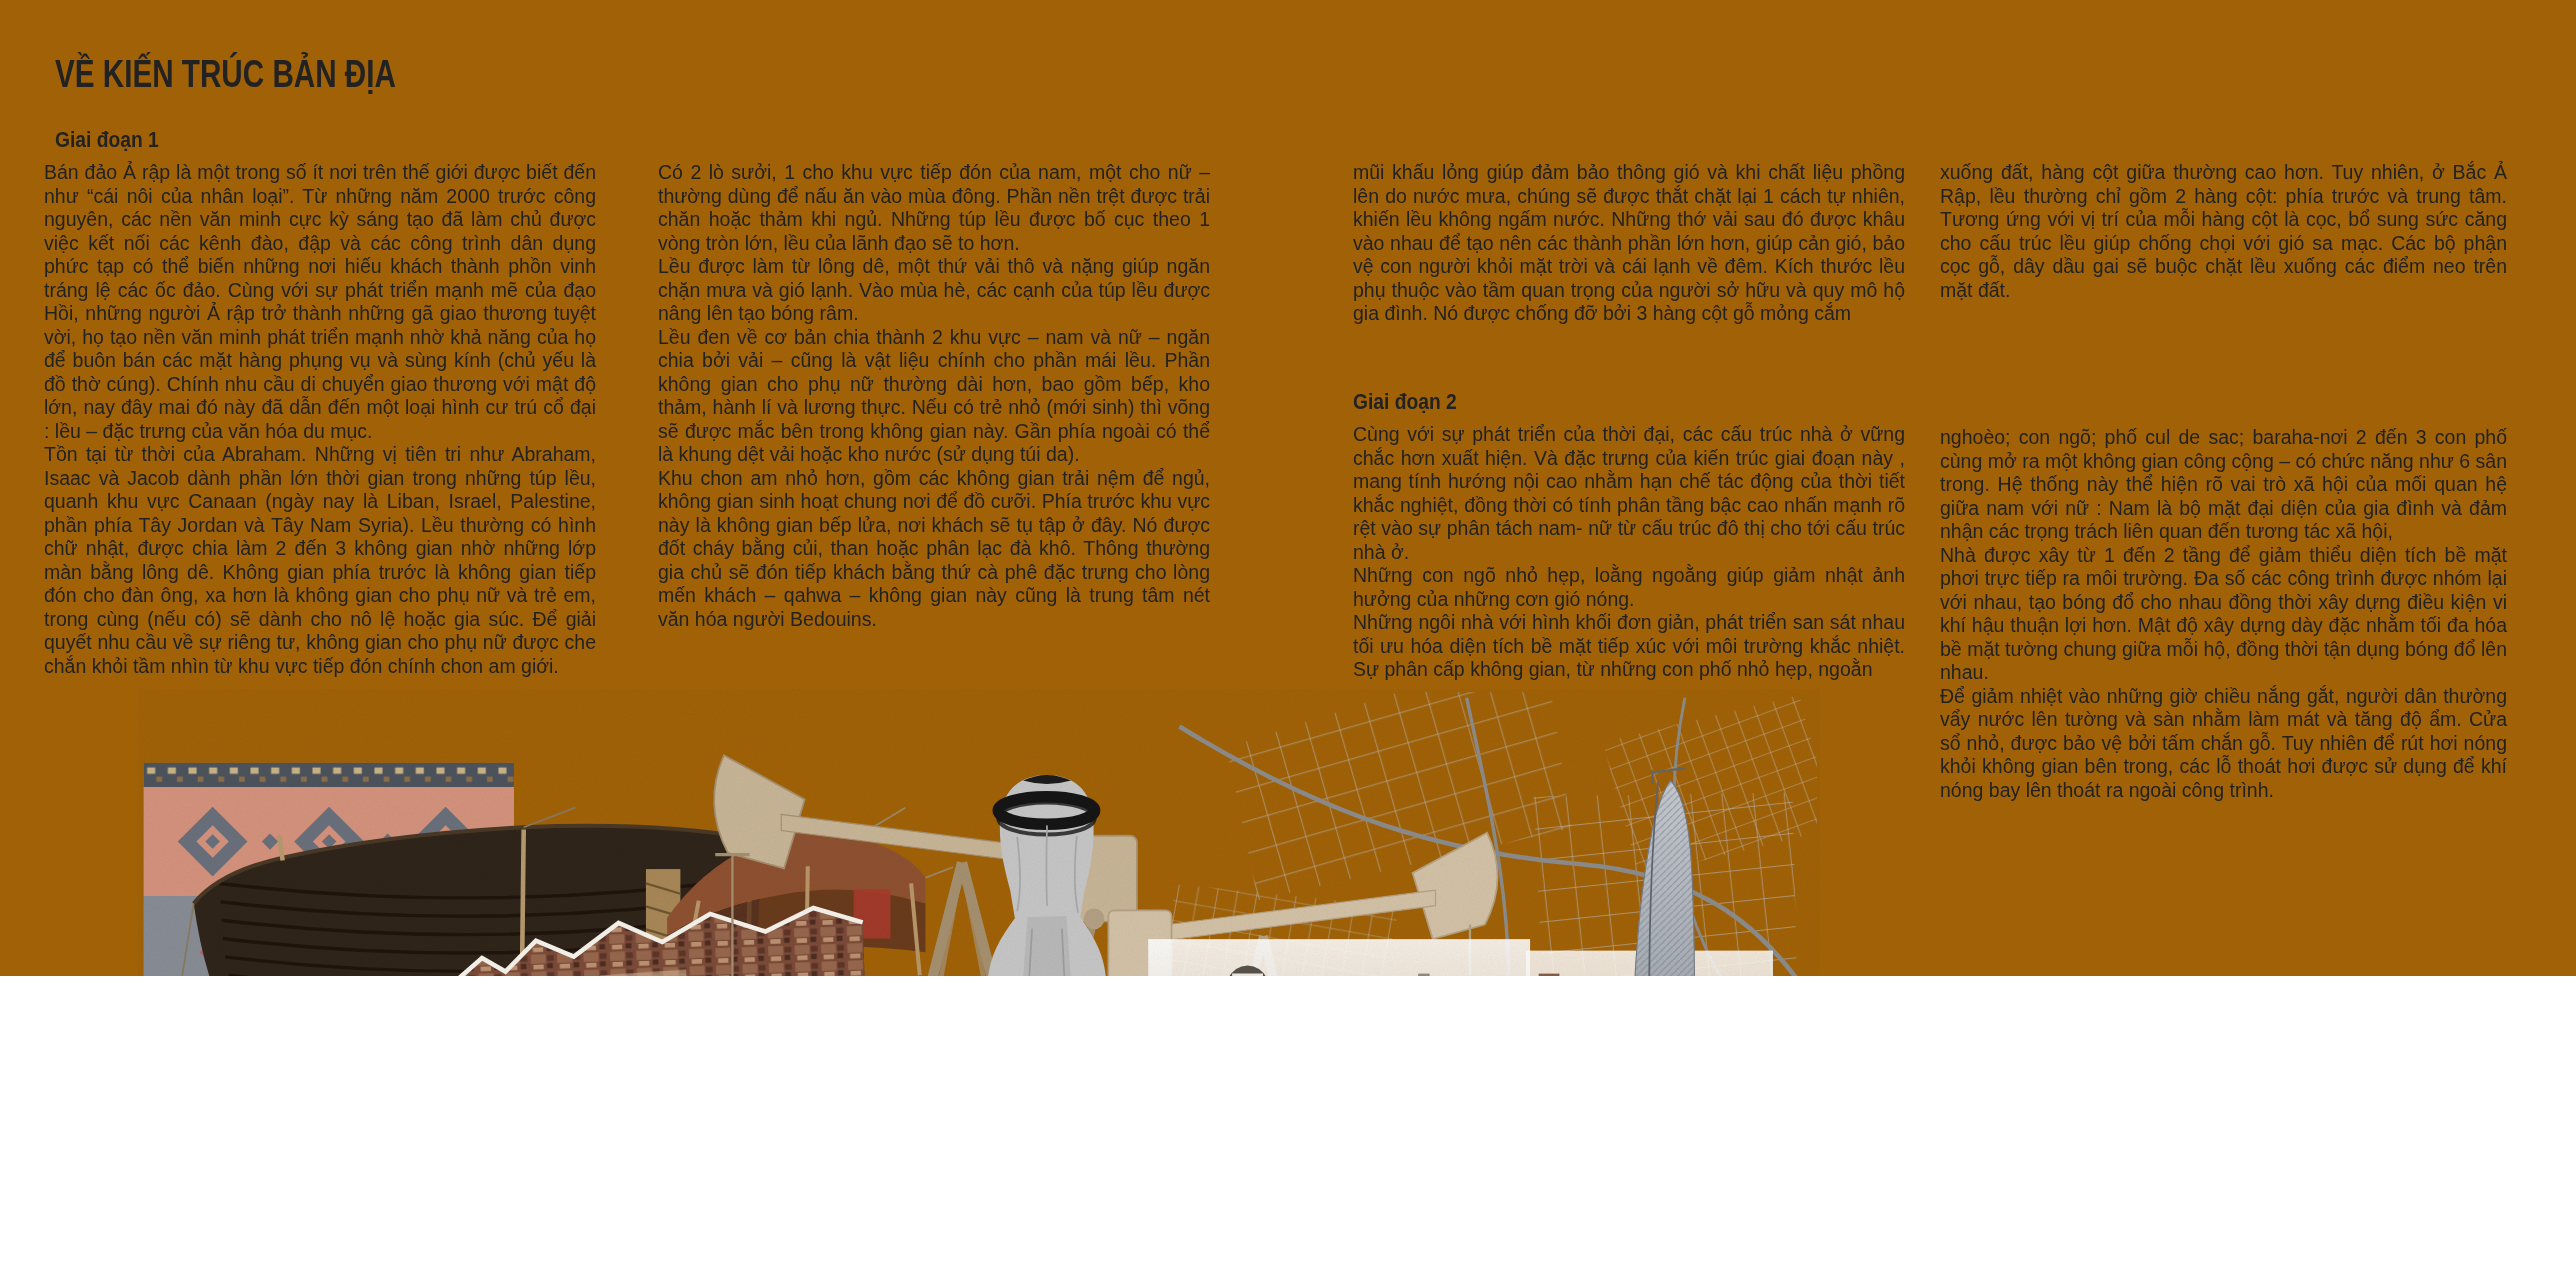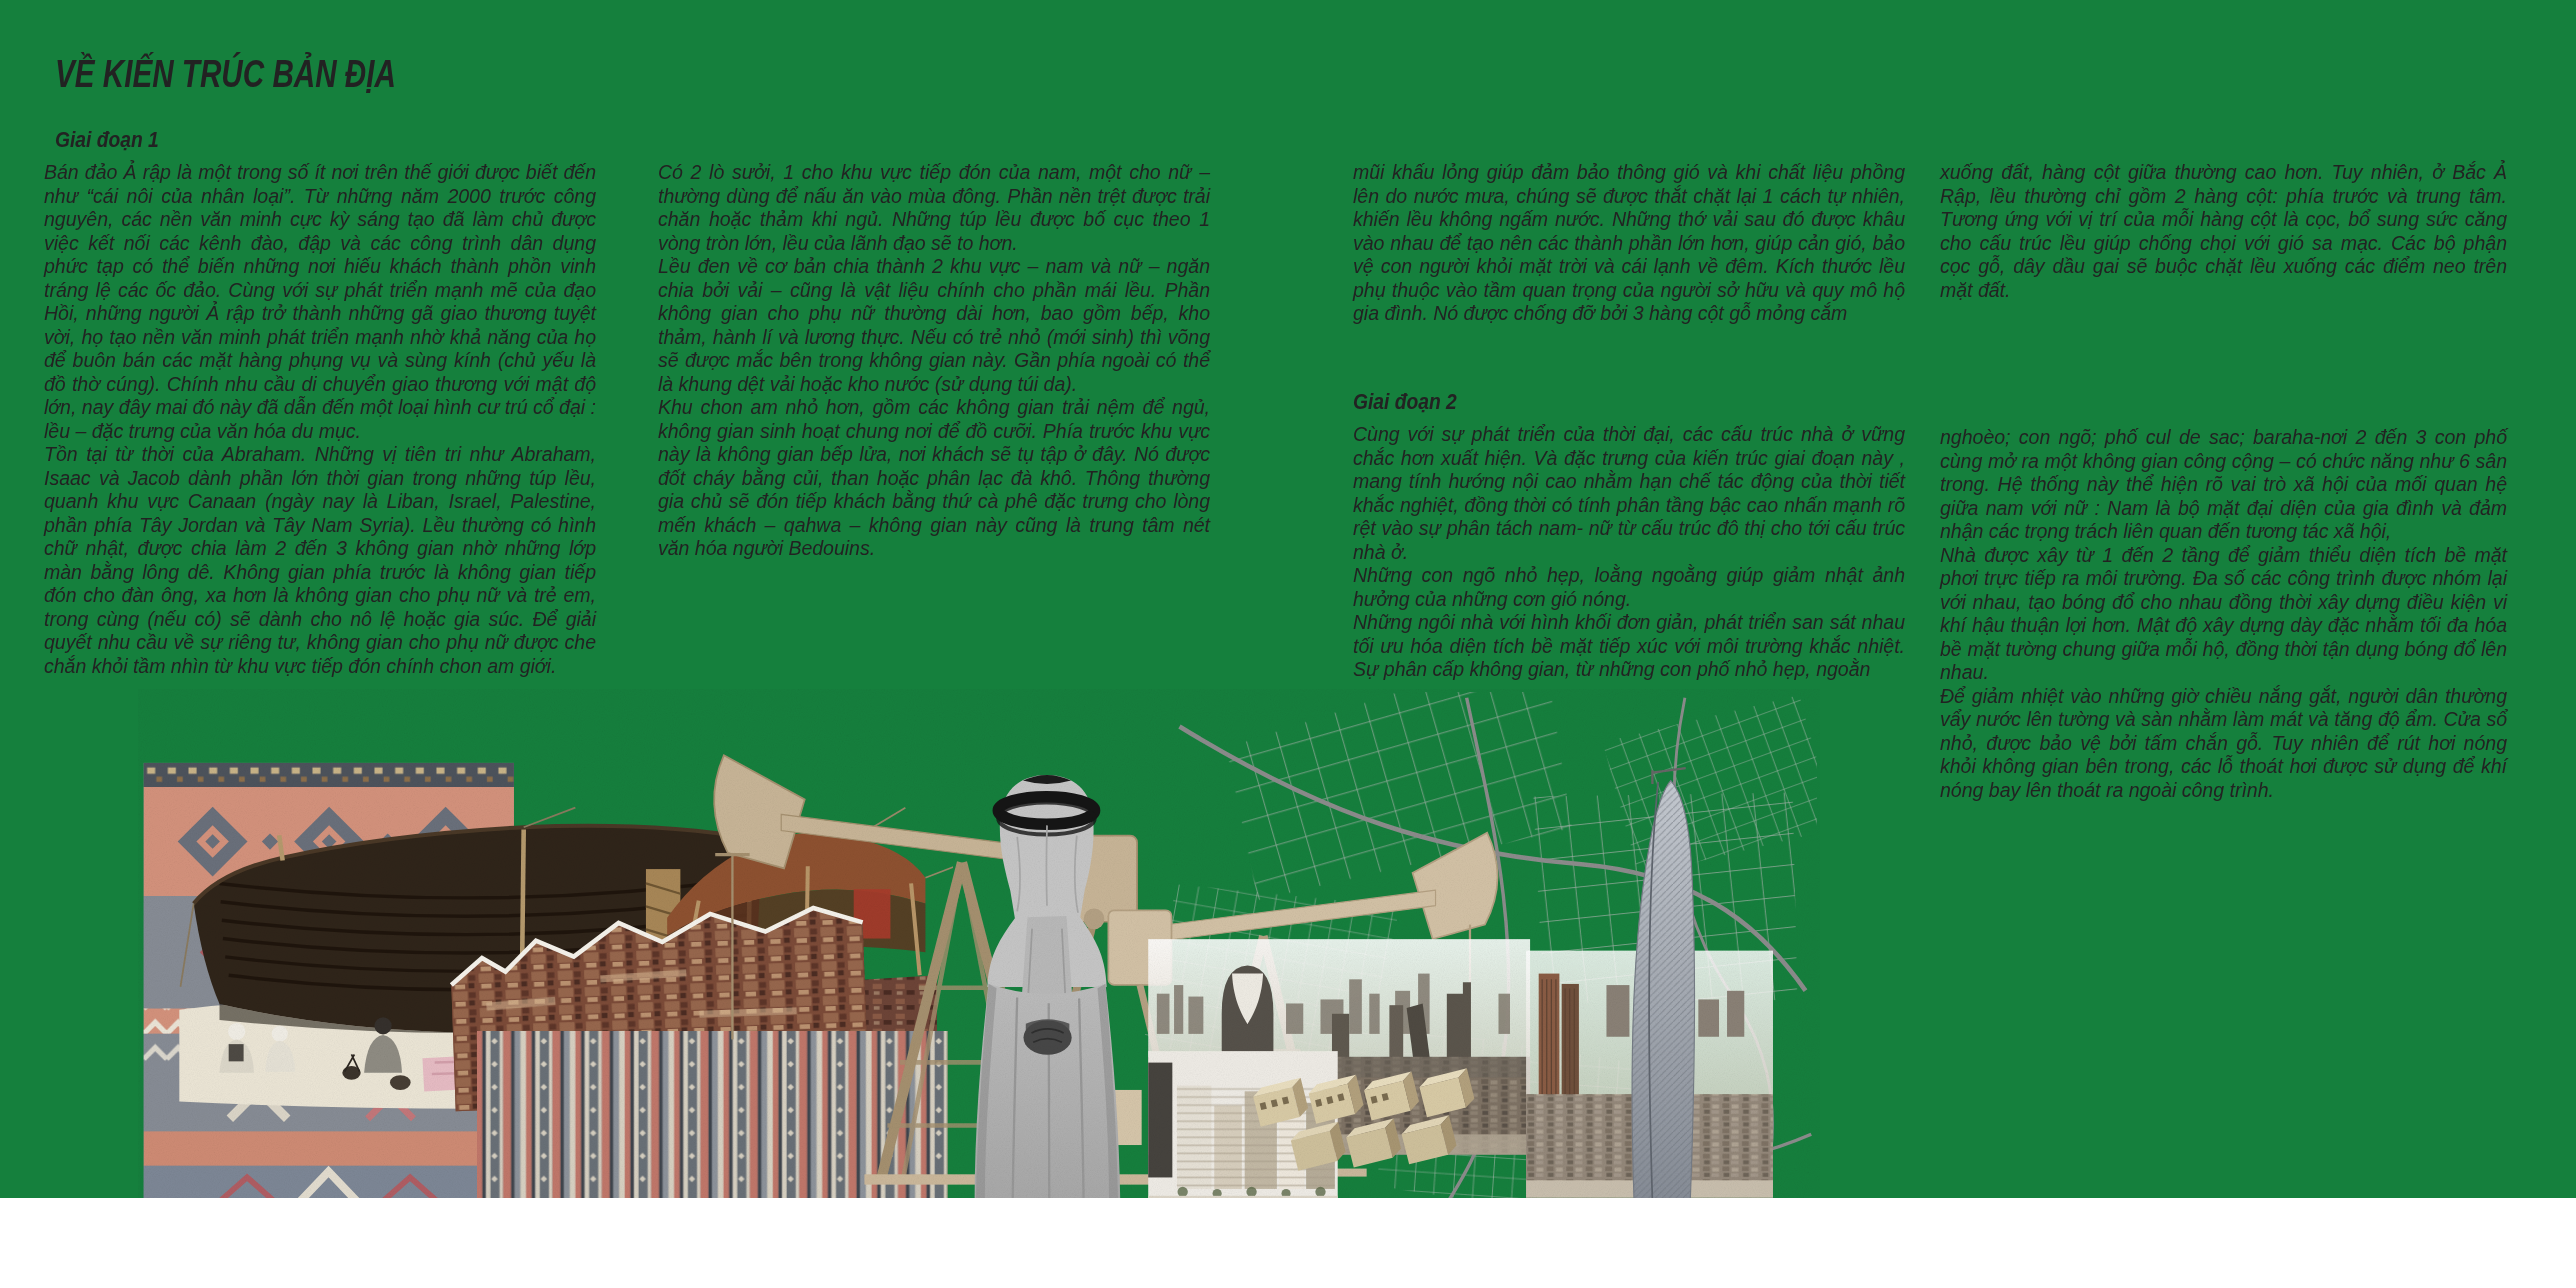--- a/index.html
+++ b/index.html
@@ -1,17 +1,17 @@
 <!DOCTYPE html>
 <html lang="vi" style="font-size:9.2px"><head>
 <meta charset="utf-8">
 <style>
   html,body{margin:0;padding:0;background:#fff;}
-  .page{position:relative;width:2576px;height:1198px;background:#15803d;overflow:hidden;
-        font-family:"Liberation Sans","DejaVu Sans",sans-serif;color:#1e1e1e;font-style:italic;}
+  .page{position:relative;width:2576px;height:976px;background:#a16207;overflow:hidden;
+        font-family:"Liberation Sans","DejaVu Sans",sans-serif;color:#1e1e1e;}
   .title{position:absolute;left:55px;top:53px;margin:0;font-size:38px;font-weight:700;
          letter-spacing:0px;white-space:nowrap;transform:scaleX(.78);transform-origin:left top;color:#222;}
   .subhead{margin:0;font-size:22.4px;font-weight:700;white-space:nowrap;
            transform:scaleX(.86);transform-origin:left top;color:#222;}
   .phase1{position:absolute;left:55px;top:127px;}
   .col{position:absolute;top:161px;width:552px;font-size:19.5px;line-height:23.5px;
        text-align:justify;color:#222;}
   .col p{margin:0;}
   #col1{left:44px;} #col2{left:658px;} #col3{left:1353px;} #col4{left:1940px;width:567px;}
   #col3 .subhead{margin-top:64px;margin-bottom:10.3px;}
@@ -33,20 +33,21 @@
   <h1 class="title">VỀ KIẾN TRÚC BẢN ĐỊA</h1>
   <h2 class="subhead phase1">Giai đoạn 1</h2>
 
   <div class="col" id="col1">
     <p>Bán đảo Ả rập là một trong số ít nơi trên thế giới được biết đến như “cái nôi của nhân loại”. Từ những năm 2000 trước công nguyên, các nền văn minh cực kỳ sáng tạo đã làm chủ được việc kết nối các kênh đào, đập và các công trình dân dụng phức tạp có thể biến những nơi hiếu khách thành phồn vinh tráng lệ các ốc đảo. Cùng với sự phát triển mạnh mẽ của đạo Hồi, những người Ả rập trở thành những gã giao thương tuyệt vời, họ tạo nền văn minh phát triển mạnh nhờ khả năng của họ để buôn bán các mặt hàng phụng vụ và sùng kính (chủ yếu là đồ thờ cúng). Chính nhu cầu di chuyển giao thương với mật độ lớn, nay đây mai đó này đã dẫn đến một loại hình cư trú cổ đại : lều – đặc trưng của văn hóa du mục.</p>
     <p>Tồn tại từ thời của Abraham. Những vị tiên tri như Abraham, Isaac và Jacob dành phần lớn thời gian trong những túp lều, quanh khu vực Canaan (ngày nay là Liban, Israel, Palestine, phần phía Tây Jordan và Tây Nam Syria). Lều thường có hình chữ nhật, được chia làm 2 đến 3 không gian nhờ những lớp màn bằng lông dê. Không gian phía trước là không gian tiếp đón cho đàn ông, xa hơn là không gian cho phụ nữ và trẻ em, trong cùng (nếu có) sẽ dành cho nô lệ hoặc gia súc. Để giải quyết nhu cầu về sự riêng tư, không gian cho phụ nữ được che chắn khỏi tầm nhìn từ khu vực tiếp đón chính chon am giới.</p>
   </div>
 
   <div class="col" id="col2">
     <p>Có 2 lò sưởi, 1 cho khu vực tiếp đón của nam, một cho nữ – thường dùng để nấu ăn vào mùa đông. Phần nền trệt được trải chăn hoặc thảm khi ngủ. Những túp lều được bố cục theo 1 vòng tròn lớn, lều của lãnh đạo sẽ to hơn.</p>
+    <p>Lều được làm từ lông dê, một thứ vải thô và nặng giúp ngăn chặn mưa và gió lạnh. Vào mùa hè, các cạnh của túp lều được nâng lên tạo bóng râm.</p>
     <p>Lều đen về cơ bản chia thành 2 khu vực – nam và nữ – ngăn chia bởi vải – cũng là vật liệu chính cho phần mái lều. Phần không gian cho phụ nữ thường dài hơn, bao gồm bếp, kho thảm, hành lí và lương thực. Nếu có trẻ nhỏ (mới sinh) thì võng sẽ được mắc bên trong không gian này. Gần phía ngoài có thể là khung dệt vải hoặc kho nước (sử dụng túi da).</p>
     <p>Khu chon am nhỏ hơn, gồm các không gian trải nệm để ngủ, không gian sinh hoạt chung nơi để đồ cưỡi. Phía trước khu vực này là không gian bếp lửa, nơi khách sẽ tụ tập ở đây. Nó được đốt cháy bằng củi, than hoặc phân lạc đà khô. Thông thường gia chủ sẽ đón tiếp khách bằng thứ cà phê đặc trưng cho lòng mến khách – qahwa – không gian này cũng là trung tâm nét văn hóa người Bedouins.</p>
   </div>
 
   <div class="col" id="col3">
     <p>mũi khấu lỏng giúp đảm bảo thông gió và khi chất liệu phồng lên do nước mưa, chúng sẽ được thắt chặt lại 1 cách tự nhiên, khiến lều không ngấm nước. Những thớ vải sau đó được khâu vào nhau để tạo nên các thành phần lớn hơn, giúp cản gió, bảo vệ con người khỏi mặt trời và cái lạnh về đêm. Kích thước lều phụ thuộc vào tầm quan trọng của người sở hữu và quy mô hộ gia đình. Nó được chống đỡ bởi 3 hàng cột gỗ mỏng cắm</p>
     <h2 class="subhead">Giai đoạn 2</h2>
     <p>Cùng với sự phát triển của thời đại, các cấu trúc nhà ở vững chắc hơn xuất hiện. Và đặc trưng của kiến trúc giai đoạn này , mang tính hướng nội cao nhằm hạn chế tác động của thời tiết khắc nghiệt, đồng thời có tính phân tầng bậc cao nhấn mạnh rõ rệt vào sự phân tách nam- nữ từ cấu trúc đô thị cho tới cấu trúc nhà ở.</p>
     <p>Những con ngõ nhỏ hẹp, loằng ngoằng giúp giảm nhật ảnh hưởng của những cơn gió nóng.</p>
     <p>Những ngôi nhà với hình khối đơn giản, phát triển san sát nhau tối ưu hóa diện tích bề mặt tiếp xúc với môi trường khắc nhiệt. Sự phân cấp không gian, từ những con phố nhỏ hẹp, ngoằn</p>

